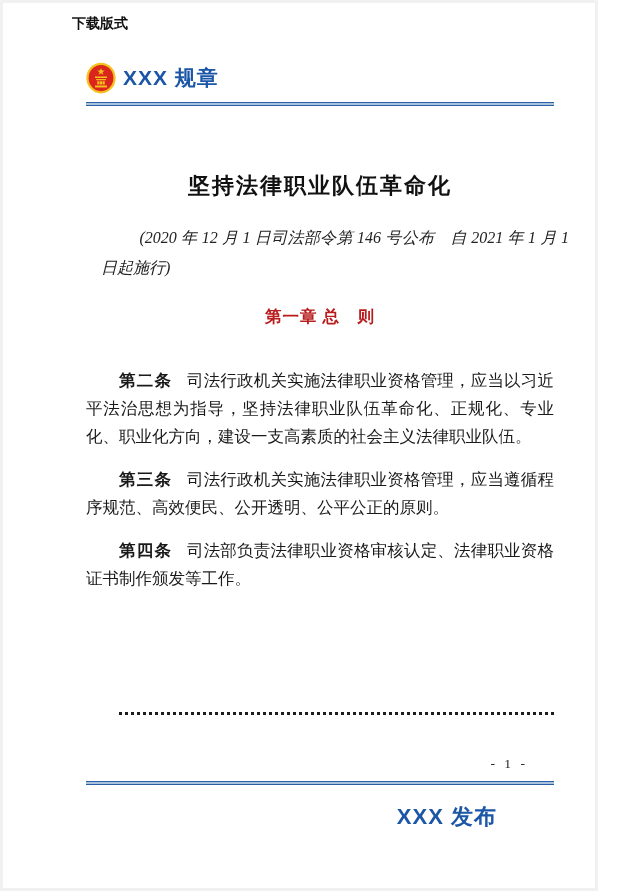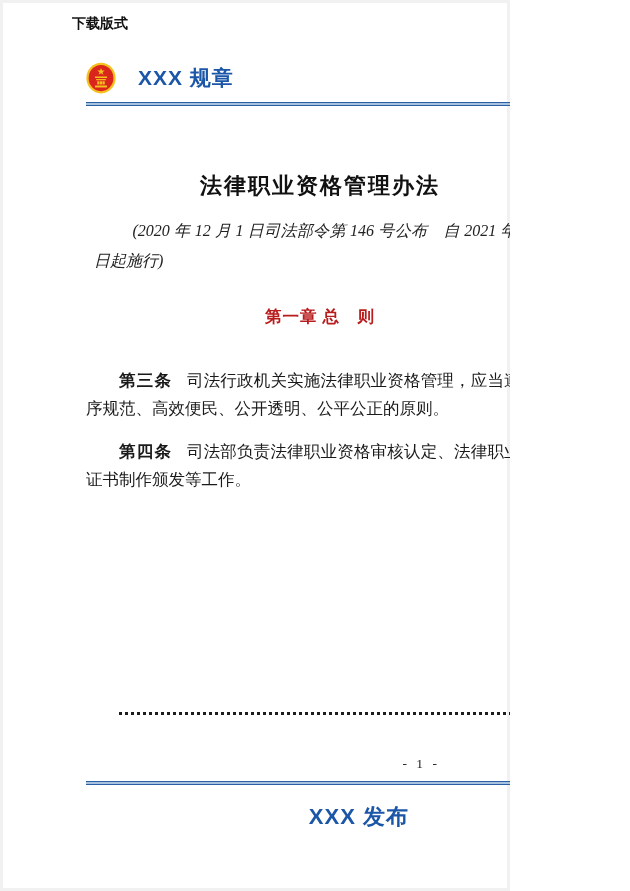--- a/index.html
+++ b/index.html
@@ -1,32 +1,32 @@
 <!DOCTYPE html>
 <html><head>
 <meta charset="utf-8">
 <style>
   html,body{margin:0;padding:0;background:#ffffff;}
   .page{
     position:relative;
-    width:510px;height:891px;
+    width:598px;height:891px;
     background:#ffffff;
     box-shadow: inset 0 0 0 3px #f1f1f1;
     font-family:"Liberation Serif","DejaVu Serif",serif;
     color:#1a1a1a;
     overflow:hidden;
   }
   .download-label{
     position:absolute;left:72px;top:15px;
     font-size:14px;font-weight:bold;color:#111;
     text-decoration:none;
   }
   .header-band{
     position:absolute;left:86px;top:60px;width:468px;height:36px;
-    display:flex;align-items:center;gap:22px;
+    display:flex;align-items:center;gap:7px;
   }
   .emblem{width:30px;height:32px;flex:0 0 auto;display:block;}
   .org-label{
     font-family:"Liberation Sans","DejaVu Sans",sans-serif;
     font-size:21px;font-weight:bold;color:#1b56a7;letter-spacing:1px;
     white-space:nowrap;
   }
   .rule-double{
     position:absolute;left:86px;width:468px;height:4px;
     background:linear-gradient(to bottom,#2a5fa5 0 25%,#a9c2de 25% 70%,#2a5fa5 70% 100%);
@@ -34,21 +34,21 @@
   .rule-header{top:102px;}
   .rule-footer{top:781px;}
   .doc-title{
     position:absolute;left:86px;top:171px;width:468px;
     text-align:center;font-size:22px;font-weight:bold;color:#111;
     letter-spacing:2px;margin:0;
   }
   .doc-subtitle{
     position:absolute;left:86px;top:208px;width:468px;
     font-size:16px;line-height:30px;font-style:italic;color:#222;
-    text-indent:2.4em;margin:8px;text-align:justify;
+    text-indent:2.4em;margin:15px;text-align:justify;
   }
   .chapter-heading{
     position:absolute;left:86px;top:306px;width:468px;
     text-align:center;font-size:16.5px;font-weight:bold;color:#b91c1c;margin:0;
     letter-spacing:1px;
   }
   .articles{
     position:absolute;left:86px;top:366px;width:468px;
     font-size:16.5px;line-height:28px;color:#1a1a1a;
   }
@@ -90,27 +90,28 @@
       <rect x="15" y="25.4" width="3" height="4.2" fill="#f5c11e"></rect>
       <rect x="18.6" y="25.4" width="2.8" height="4.2" fill="#f5c11e"></rect>
       <rect x="22" y="25.4" width="3" height="4.2" fill="#f5c11e"></rect>
       <rect x="12" y="31" width="16" height="2.6" fill="#f5c11e"></rect>
     </svg>
     <span class="org-label">XXX 规章</span>
   </div>
 
   <div class="rule-double rule-header"></div>
 
-  <h1 class="doc-title">法律职业资格管理办法</h1>
+  <h1 class="doc-title">坚持法律职业队伍革命化</h1>
 
   <p class="doc-subtitle">(2020 年 12 月 1 日司法部令第 146 号公布　自 2021 年 1 月 1 日起施行)</p>
 
   <h2 class="chapter-heading">第一章 总　则</h2>
 
   <div class="articles">
+    <p><b>第二条</b><span>司法行政机关实施法律职业资格管理，应当以习近平法治思想为指导，坚持法律职业队伍革命化、正规化、专业化、职业化方向，建设一支高素质的社会主义法律职业队伍。</span></p>
     <p><b>第三条</b><span>司法行政机关实施法律职业资格管理，应当遵循程序规范、高效便民、公开透明、公平公正的原则。</span></p>
     <p><b>第四条</b><span>司法部负责法律职业资格审核认定、法律职业资格证书制作颁发等工作。</span></p>
   </div>
 
   <div class="dotted-separator"></div>
 
   <div class="page-number">- 1 -</div>
 
   <div class="rule-double rule-footer"></div>
 

